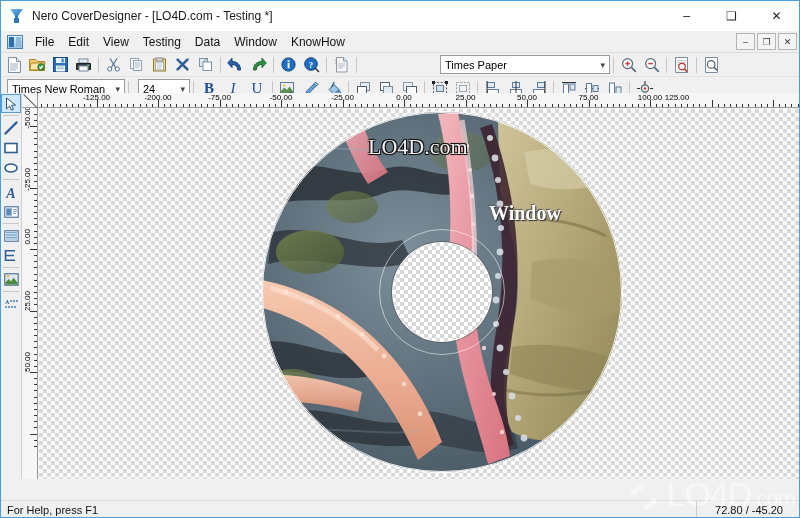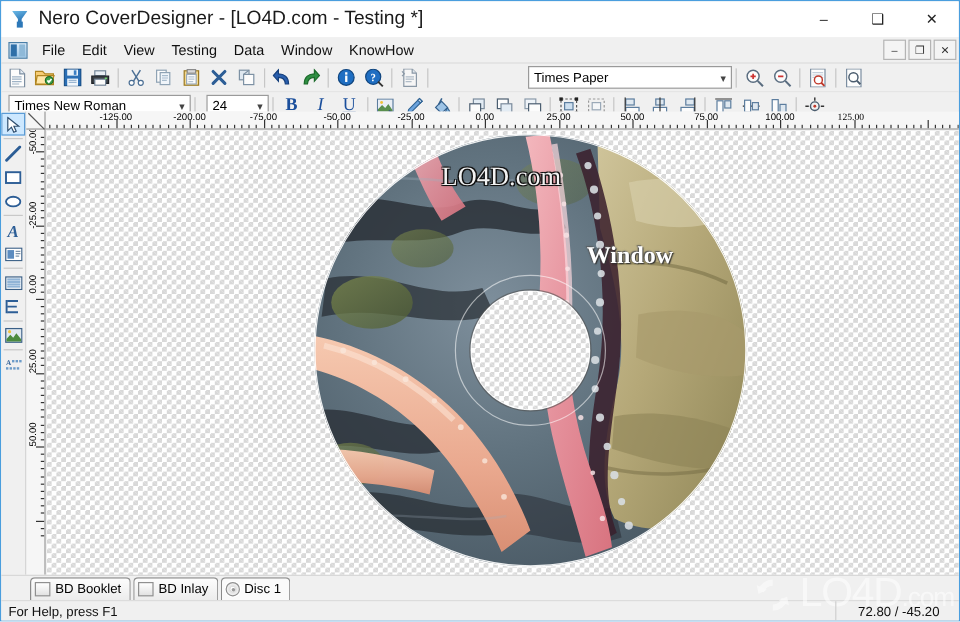--- a/index.html
+++ b/index.html
@@ -38,21 +38,21 @@
     width: 13px; height: 11px;
     background: linear-gradient(160deg,#6dbbe8 0%, #2d78b8 70%);
     clip-path: polygon(0 0, 100% 0, 62% 62%, 62% 100%, 38% 100%, 38% 62%);
   }
   .app-icon .stem {
     position: absolute; left: 5px; top: 10px;
     width: 5px; height: 5px;
     background:#2d78b8;
   }
   .title-text {
-    font-size: 16px;
+    font-size: 12px;
     color: #1a1a1a;
     white-space: nowrap;
   }
   .winbtns {
     position: absolute; right: 0; top: 0;
     height: 30px; display: flex;
   }
   .winbtn {
     width: 45px; height: 30px;
     display: flex; align-items: center; justify-content: center;
@@ -131,21 +131,21 @@
     padding-left: 4px;
     position: relative;
     flex: none;
   }
   .combo .arrow {
     position:absolute; right:4px; top:50%;
     transform: translateY(-50%);
     font-size: 9px; color:#444;
   }
   .combo.paper { width: 170px; margin-left: 2px; }
-  .combo.font { width: 152px; margin-left: 4px; }
+  .combo.font { width: 118px; margin-left: 4px; }
   .combo.size { width: 52px; margin-left: 6px; }
 
   .fmt-btn {
     width: 24px; height: 22px;
     display:flex;align-items:center;justify-content:center;
     font-size: 15px; color:#1b4f9c; flex:none;
     font-family:"Liberation Serif", serif;
   }
   .fmt-btn.b { font-weight: bold; }
   .fmt-btn.i { font-style: italic; }
@@ -935,21 +935,21 @@
         <div class="rlabel" style="left: 74.5px;">-125.00</div>
         <div class="rlabel" style="left: 136px;">-200.00</div>
         <div class="rlabel" style="left: 197.5px;">-75.00</div>
         <div class="rlabel" style="left: 259px;">-50.00</div>
         <div class="rlabel" style="left: 320.5px;">-25.00</div>
         <div class="rlabel" style="left: 382px;">0.00</div>
         <div class="rlabel" style="left: 443.5px;">25.00</div>
         <div class="rlabel" style="left: 505px;">50.00</div>
         <div class="rlabel" style="left: 566.5px;">75.00</div>
         <div class="rlabel" style="left: 628px;">100.00</div>
-        <div class="rlabel" style="left: 687px; font-family: Liberation Serif, serif;">125.00</div>
+        <div class="rlabel" style="left: 655px;">125.00</div>
       </div>
 
     <div class="ruler-v" id="ruler-v">
         <div class="vtick min" style="top: 5.7px;"></div>
         <div class="vtick min" style="top: 11.85px;"></div>
         <div class="vtick maj" style="top: 18px;"></div>
         <div class="vtick min" style="top: 24.15px;"></div>
         <div class="vtick min" style="top: 30.3px;"></div>
         <div class="vtick min" style="top: 36.45px;"></div>
         <div class="vtick min" style="top: 42.6px;"></div>
@@ -1114,34 +1114,20 @@
           <div class="lbl-lo4d">LO4D.com</div>
           <div class="lbl-bluray">Window</div>
           <div class="ring-inner-outline"></div>
         </div>
         <div class="hole"></div>
         <div class="ring-outline"></div>
       </div>
     </div>
   </div>
 
-  <div class="tabstrip">
-    <div class="tab">
-      <span class="tab-ico"></span>
-      <span>BD Booklet</span>
-    </div>
-    <div class="tab">
-      <span class="tab-ico"></span>
-      <span>BD Inlay</span>
-    </div>
-    <div class="tab active">
-      <span class="tab-ico disc"></span>
-      <span>Disc 1</span>
-    </div>
-  </div>
 
   <div class="statusbar">
     <div class="st-help">For Help, press F1</div>
     <div class="st-spacer"></div>
     <div class="st-cell">72.80 / -45.20</div>
   </div>
 
   <div class="lo4d-wm">
     <div class="wm-inner">
       <div class="wm-arrows">

